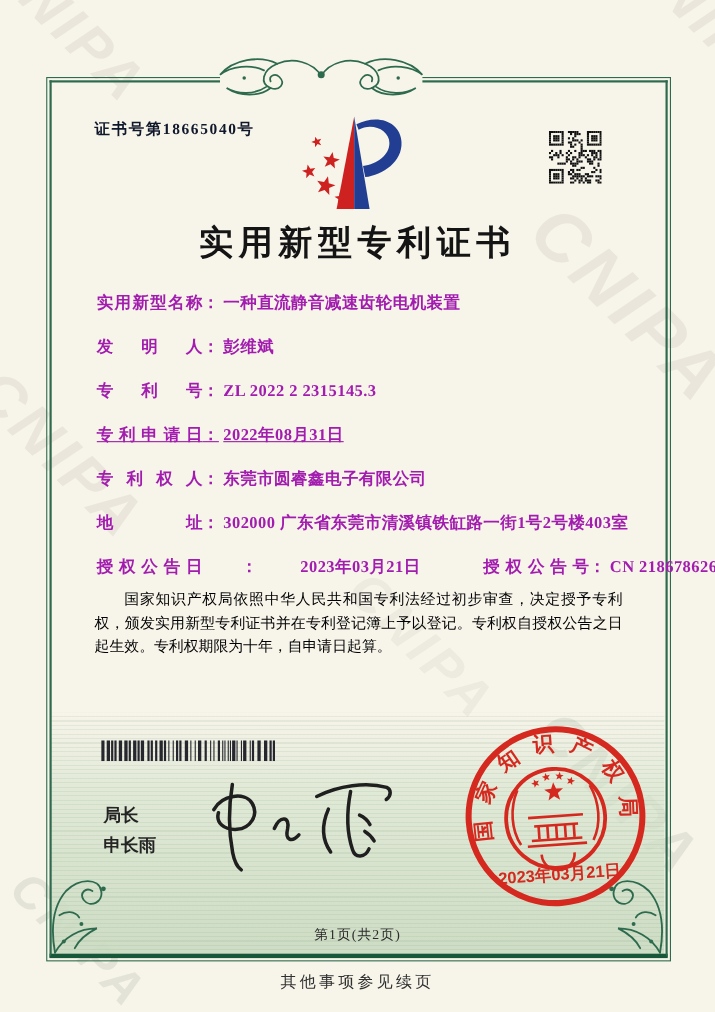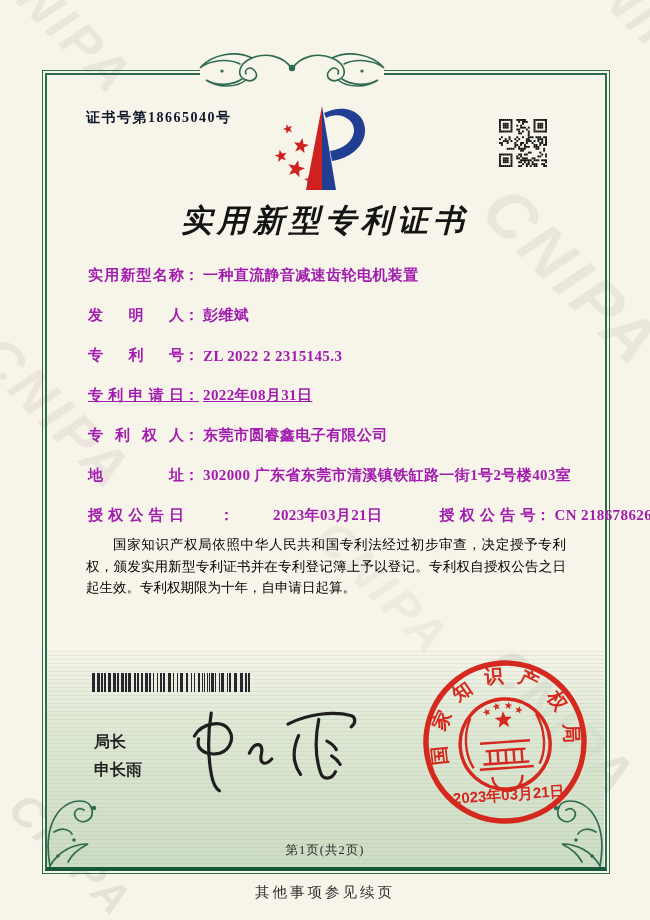--- a/index.html
+++ b/index.html
@@ -39,21 +39,21 @@
   }
   
   .cert-no{
     position:absolute;left:86px;top:109px;font-size:14px;color:#0f172a;
     letter-spacing:1.5px;font-weight:600;
   }
   .logo{position:absolute;left:272px;top:101px;}
   .qr{position:absolute;left:499px;top:119px;width:48px;height:48px;fill:#111;}
   .title{
     position:absolute;left:0;top:200px;width:100%;text-align:center;
-    font-size:31px;font-weight:700;color:#141414;letter-spacing:5px;font-style:italic;
+    font-size:31px;font-weight:700;color:#141414;letter-spacing:5px;
   }
   
   .field-row{
     position:absolute;left:88px;display:flex;align-items:flex-end;
     font-size:15px;color:#a21caf;font-weight:600;white-space:nowrap;
   }
   .f-label{
     display:inline-block;width:96px;text-align:justify;text-align-last:justify;
   }
   .f-colon{margin-right:4px;}

